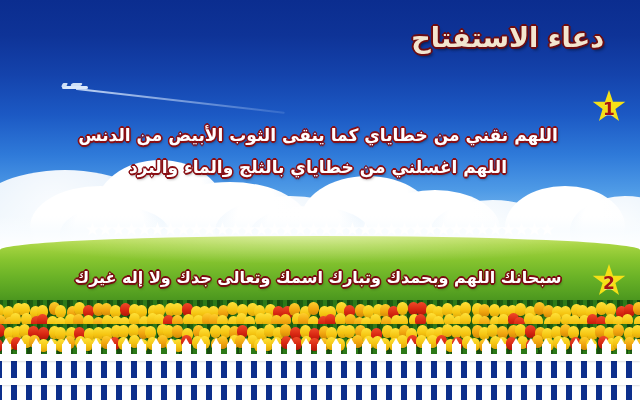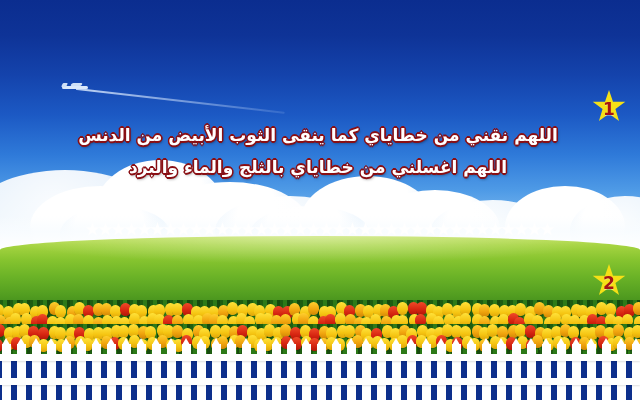--- a/index.html
+++ b/index.html
@@ -874,23 +874,25 @@
         <div class="pick" style="left: 572px;"></div>
         <div class="pick" style="left: 587px;"></div>
         <div class="pick" style="left: 602px;"></div>
         <div class="pick" style="left: 617px;"></div>
         <div class="pick" style="left: 632px;"></div>
       </div>
     <div class="rail r1"></div>
     <div class="rail r2"></div>
   </div>
 
+  <div class="title">دعاء الاستفتاح</div>
 
   <div class="line l2">اللهم نقني من خطاياي كما ينقى الثوب الأبيض من الدنس</div>
   <div class="line l3">اللهم اغسلني من خطاياي بالثلج والماء والبرد</div>
+  <div class="line l4">سبحانك اللهم وبحمدك وتبارك اسمك وتعالى جدك ولا إله غيرك</div>
 
   <div class="badge badge1">
     <div class="st"></div>
     <div class="num">1</div>
   </div>
   <div class="badge badge2">
     <div class="st"></div>
     <div class="num">2</div>
   </div>
 

